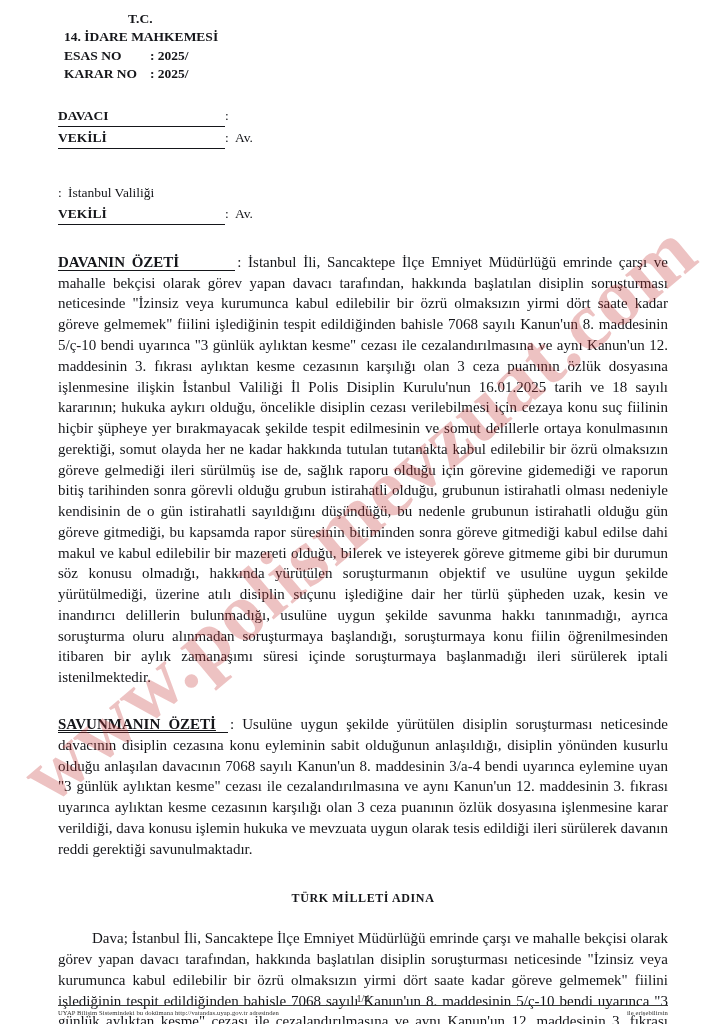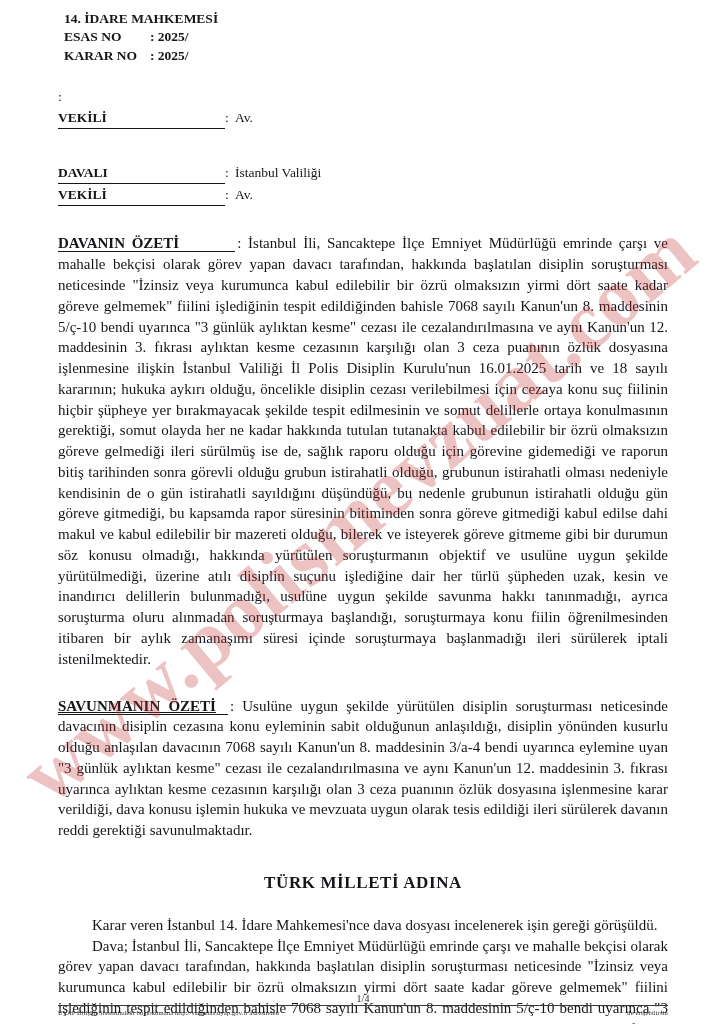--- a/index.html
+++ b/index.html
@@ -105,21 +105,21 @@
     border-bottom: 1.3px solid #15161a;
     padding-right: 12px;
     margin-right: 2px;
     text-decoration: underline;
   }
 
   
   .center-heading {
     text-align: center;
     font-weight: 700;
-    font-size: 17px;
+    font-size: 12px;
     letter-spacing: 0.6px;
     margin-top: 32px;
     margin-bottom: 22px;
   }
 
   
   .footer {
     position: absolute;
     left: 58px;
     width: 610px;
@@ -148,48 +148,49 @@
 </head>
 <body>
 
 <div class="page">
 
   <div class="watermark" style="color: rgba(196, 52, 52, 0.3);">www.polismevzuat.com</div>
 
   <div class="content">
 
     <div class="court-header">
+      <div class="court-line-tc">T.C.</div>
       <div class="court-line-name">14. İDARE MAHKEMESİ</div>
       <div class="court-kv">
         <span class="k">ESAS NO</span>
         <span class="v">: 2025/</span>
       </div>
       <div class="court-kv">
         <span class="k">KARAR NO</span>
         <span class="v">: 2025/</span>
       </div>
     </div>
 
     <div class="parties">
 
       <div class="party-row">
+        <span class="p-label">DAVACI</span>
         <span class="p-colon">:</span>
         <span class="p-value"></span>
       </div>
 
       <div class="party-row">
         <span class="p-label">VEKİLİ</span>
         <span class="p-colon">:</span>
         <span class="p-value">Av.</span>
       </div>
 
       <div class="party-gap"></div>
 
       <div class="party-row">
-        <span class="p-label">DAVALI</span>
         <span class="p-colon">:</span>
         <span class="p-value">İstanbul Valiliği</span>
       </div>
 
       <div class="party-row">
         <span class="p-label">VEKİLİ</span>
         <span class="p-colon">:</span>
         <span class="p-value">Av.</span>
       </div>
 
@@ -198,21 +199,20 @@
     <div class="section">
       <p class="para"><span class="lead-label">DAVANIN ÖZETİ</span><span>: İstanbul İli, Sancaktepe İlçe Emniyet Müdürlüğü emrinde çarşı ve mahalle bekçisi olarak görev yapan davacı tarafından, hakkında başlatılan disiplin soruşturması neticesinde "İzinsiz veya kurumunca kabul edilebilir bir özrü olmaksızın yirmi dört saate kadar göreve gelmemek" fiilini işlediğinin tespit edildiğinden bahisle 7068 sayılı Kanun'un 8. maddesinin 5/ç-10 bendi uyarınca "3 günlük aylıktan kesme" cezası ile cezalandırılmasına ve aynı Kanun'un 12. maddesinin 3. fıkrası aylıktan kesme cezasının karşılığı olan 3 ceza puanının özlük dosyasına işlenmesine ilişkin İstanbul Valiliği İl Polis Disiplin Kurulu'nun 16.01.2025 tarih ve 18 sayılı kararının; hukuka aykırı olduğu, öncelikle disiplin cezası verilebilmesi için cezaya konu suç fiilinin hiçbir şüpheye yer bırakmayacak şekilde tespit edilmesinin ve somut delillerle ortaya konulmasının gerektiği, somut olayda her ne kadar hakkında tutulan tutanakta kabul edilebilir bir özrü olmaksızın göreve gelmediği ileri sürülmüş ise de, sağlık raporu olduğu için görevine gidemediği ve raporun bitiş tarihinden sonra görevli olduğu grubun istirahatli olduğu, grubunun istirahatli olması nedeniyle kendisinin de o gün istirahatli sayıldığını düşündüğü, bu nedenle grubunun istirahatli olduğu gün göreve gitmediği, bu kapsamda rapor süresinin bitiminden sonra göreve gitmediği kabul edilse dahi makul ve kabul edilebilir bir mazereti olduğu, bilerek ve isteyerek göreve gitmeme gibi bir durumun söz konusu olmadığı, hakkında yürütülen soruşturmanın objektif ve usulüne uygun şekilde yürütülmediği, üzerine atılı disiplin suçunu işlediğine dair her türlü şüpheden uzak, kesin ve inandırıcı delillerin bulunmadığı, usulüne uygun şekilde savunma hakkı tanınmadığı, ayrıca soruşturma oluru alınmadan soruşturmaya başlandığı, soruşturmaya konu fiilin öğrenilmesinden itibaren bir aylık zamanaşımı süresi içinde soruşturmaya başlanmadığı ileri sürülerek iptali istenilmektedir.</span></p>
     </div>
 
     <div class="section">
       <p class="para"><span class="lead-label-2">SAVUNMANIN ÖZETİ</span><span>: Usulüne uygun şekilde yürütülen disiplin soruşturması neticesinde davacının disiplin cezasına konu eyleminin sabit olduğunun anlaşıldığı, disiplin yönünden kusurlu olduğu anlaşılan davacının 7068 sayılı Kanun'un 8. maddesinin 3/a-4 bendi uyarınca eylemine uyan "3 günlük aylıktan kesme" cezası ile cezalandırılmasına ve aynı Kanun'un 12. maddesinin 3. fıkrası uyarınca aylıktan kesme cezasının karşılığı olan 3 ceza puanının özlük dosyasına işlenmesine karar verildiği, dava konusu işlemin hukuka ve mevzuata uygun olarak tesis edildiği ileri sürülerek davanın reddi gerektiği savunulmaktadır.</span></p>
     </div>
 
     <div class="center-heading">TÜRK MİLLETİ ADINA</div>
 
-    <p class="para indent">Karar veren İstanbul 14. İdare Mahkemesi'nce dava dosyası incelenerek işin gereği görüşüldü.</p>
     <p class="para indent">Dava; İstanbul İli, Sancaktepe İlçe Emniyet Müdürlüğü emrinde çarşı ve mahalle bekçisi olarak görev yapan davacı tarafından, hakkında başlatılan disiplin soruşturması neticesinde "İzinsiz veya kurumunca kabul edilebilir bir özrü olmaksızın yirmi dört saate kadar göreve gelmemek" fiilini işlediğinin tespit edildiğinden bahisle 7068 sayılı Kanun'un 8. maddesinin 5/ç-10 bendi uyarınca "3 günlük aylıktan kesme" cezası ile cezalandırılmasına ve aynı Kanun'un 12. maddesinin 3. fıkrası aylıktan kesme cezasının karşılığı olan 3 ceza puanının özlük dosyasına işlenmesine ilişkin İstanbul Valiliği İl</p>
 
   </div>
 
   <div class="footer">
     <div class="page-num">1/4</div>
     <div class="footer-rule"></div>
     <div class="footer-text">
       <span>UYAP Bilişim Sistemindeki bu dokümana http://vatandas.uyap.gov.tr adresinden</span>
       <span>ile erişebilirsin</span>

